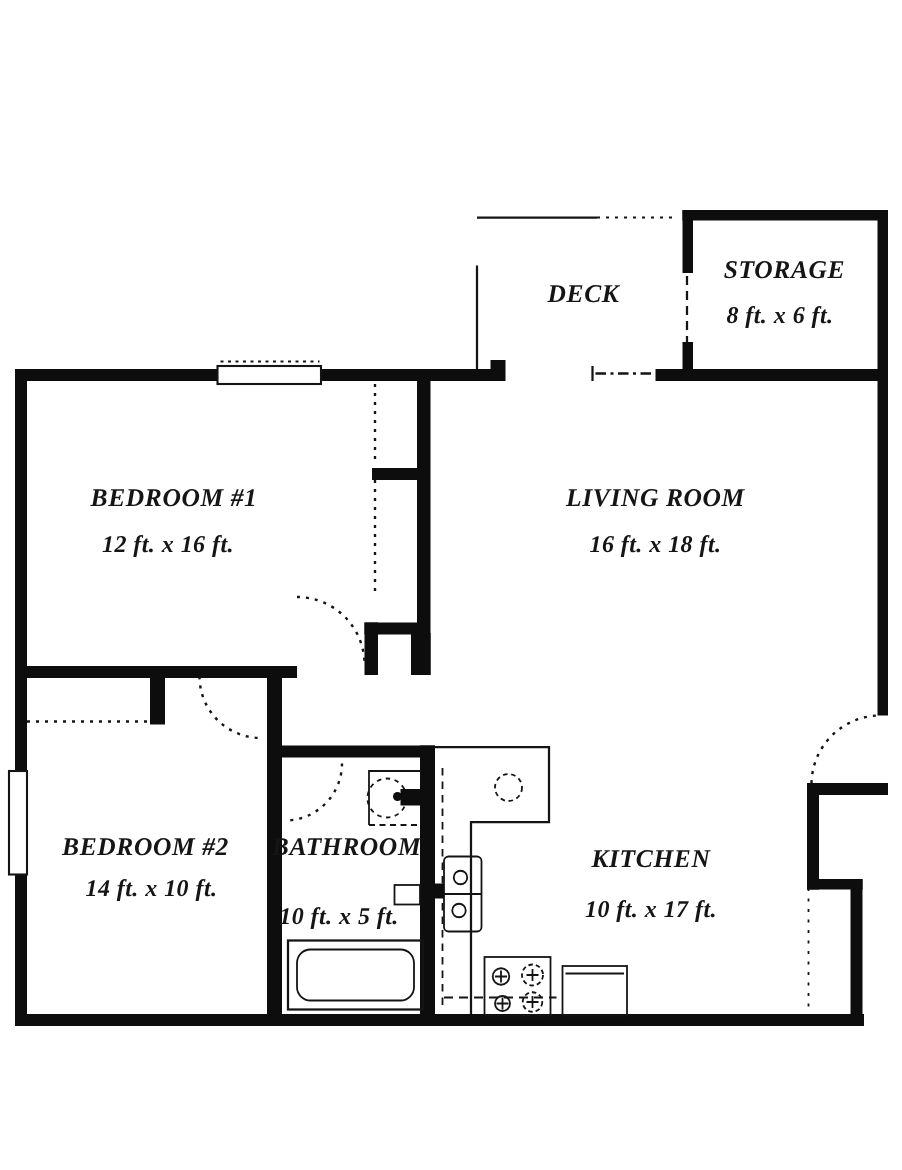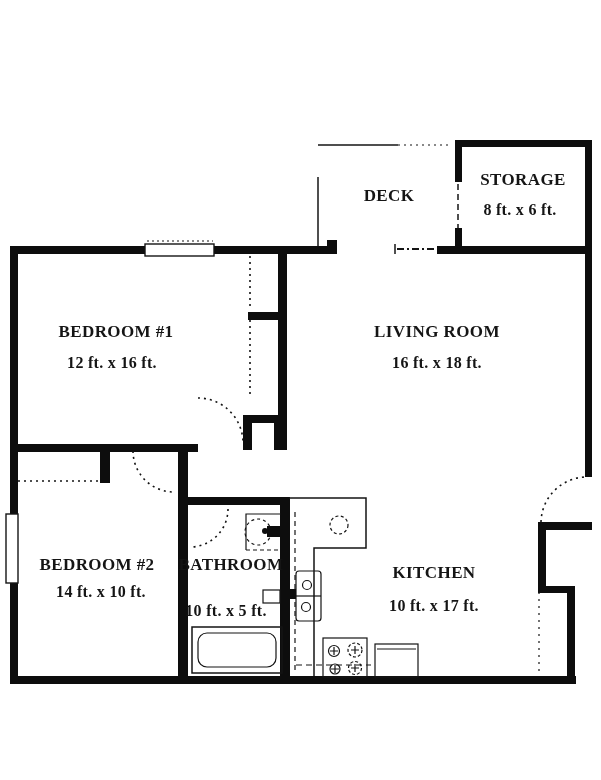--- a/index.html
+++ b/index.html
@@ -1,16 +1,16 @@
 <!DOCTYPE html>
 <html><head>
 <meta charset="utf-8">
 <style>
   html,body{margin:0;padding:0;background:#ffffff;}
-  .page{position:relative;width:601px;height:780px;background:#ffffff;overflow:hidden;}
+  .page{position:relative;width:601px;height:780px;background:#ffffff;overflow:hidden;font-style:italic;}
   svg{position:absolute;left:0;top:0;}
   .room-label{font-family:"Liberation Serif","DejaVu Serif",serif;font-size:17px;font-weight:bold;letter-spacing:.4px;fill:#151515;}
   .room-dims{font-family:"Liberation Serif","DejaVu Serif",serif;font-size:16px;font-weight:bold;letter-spacing:.3px;fill:#151515;}
   .wall{fill:#0d0d0d;stroke:none;}
   .thin{stroke:#141414;stroke-width:1.5;fill:none;}
   .thin-lt{stroke:#141414;stroke-width:1.2;fill:none;}
   .dotted{stroke:#141414;stroke-width:1.6;fill:none;stroke-dasharray:2,4;}
   .dashed{stroke:#141414;stroke-width:1.5;fill:none;stroke-dasharray:6,4;}
   .winrect{fill:#ffffff;stroke:#141414;stroke-width:1.4;}
 </style>

